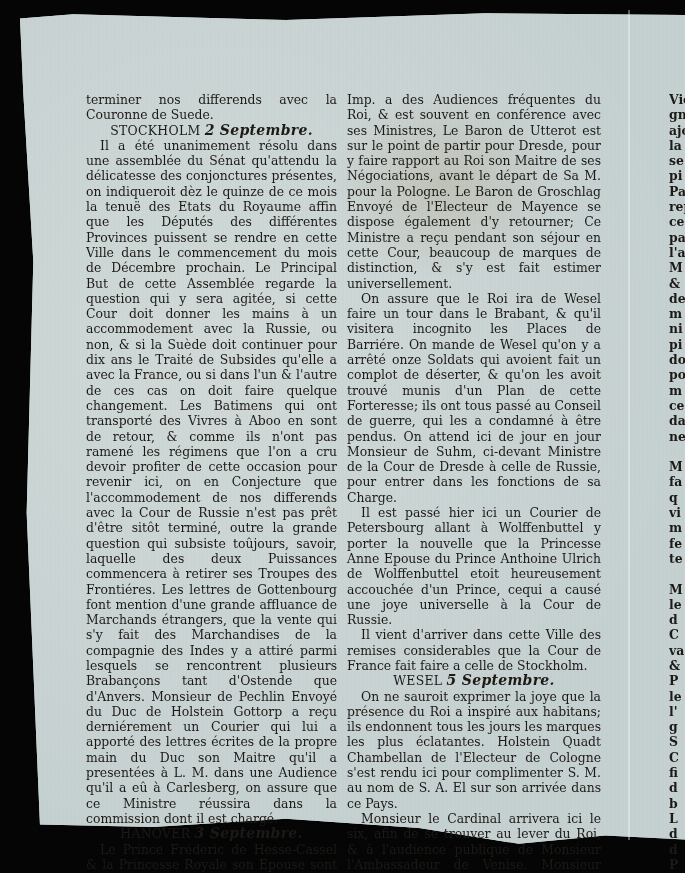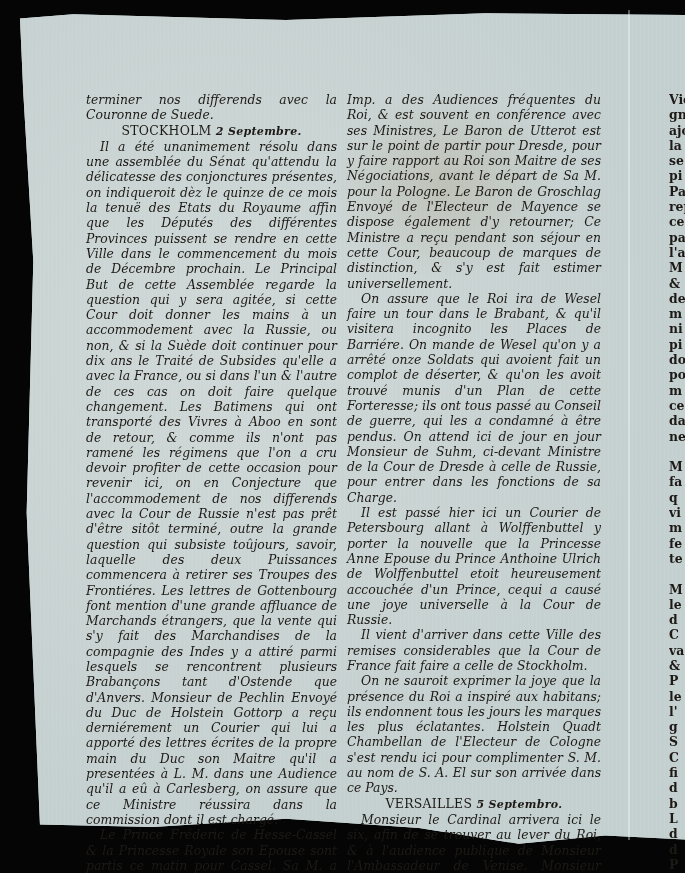--- a/index.html
+++ b/index.html
@@ -24,47 +24,48 @@
       position:absolute; left:330px; top:90px; width:230px; height:190px;
       background:radial-gradient(ellipse, rgba(160,140,100,0.25) 0%, transparent 70%);
     }
     .col {
       position:absolute; top:92px; font-size:12.4px; line-height:15.3px;
       color:#1d1a16; text-align:justify;
     }
     .col1 { left:86px; width:251px; }
     .col2 { left:347px; width:254px; }
     .col3 { left:669px; width:40px; overflow:hidden; }
-    .p { margin:0; text-indent:14px;font-style:italic; }
+    .p { margin:0; text-indent:14px; }
     .p.noind { text-indent:0; }
     .head { text-align:center; margin:0; letter-spacing:0.3px; }
-    .head .date { font-style:italic; font-size:11px; font-weight:bold; }
+    .head .date { font-style:italic; font-size:14px; font-weight:bold; }
     .frag { margin:0; line-height:15.3px; font-weight:bold; }
   </style>
 </head>
 <body>
 
 <div class="sheet"></div>
 <div class="stain"></div>
 <div class="fold"></div>
 
 <div class="col col1">
   <p class="p noind">terminer nos differends avec la Couronne de Suede.</p>
   <p class="head"><span>STOCKHOLM</span> <span class="date">2 Septembre.</span></p>
   <p class="p">Il a été unanimement résolu dans une assemblée du Sénat qu'attendu la délicatesse des conjonctures présentes, on indiqueroit dèz le quinze de ce mois la tenuë des Etats du Royaume affin que les Députés des différentes Provinces puissent se rendre en cette Ville dans le commencement du mois de Décembre prochain. Le Principal But de cette Assemblée regarde la question qui y sera agitée, si cette Cour doit donner les mains à un accommodement avec la Russie, ou non, &amp; si la Suède doit continuer pour dix ans le Traité de Subsides qu'elle a avec la France, ou si dans l'un &amp; l'autre de ces cas on doit faire quelque changement. Les Batimens qui ont transporté des Vivres à Aboo en sont de retour, &amp; comme ils n'ont pas ramené les régimens que l'on a cru devoir profiter de cette occasion pour revenir ici, on en Conjecture que l'accommodement de nos differends avec la Cour de Russie n'est pas prêt d'être sitôt terminé, outre la grande question qui subsiste toûjours, savoir, laquelle des deux Puissances commencera à retirer ses Troupes des Frontiéres. Les lettres de Gottenbourg font mention d'une grande affluance de Marchands étrangers, que la vente qui s'y fait des Marchandises de la compagnie des Indes y a attiré parmi lesquels se rencontrent plusieurs Brabançons tant d'Ostende que d'Anvers. Monsieur de Pechlin Envoyé du Duc de Holstein Gottorp a reçu derniérement un Courier qui lui a apporté des lettres écrites de la propre main du Duc son Maitre qu'il a presentées à L. M. dans une Audience qu'il a eû à Carlesberg, on assure que ce Ministre réussira dans la commission dont il est chargé.</p>
+  <p class="head"><span>HANOVER</span> <span class="date">3 Septembre.</span></p>
   <p class="p">Le Prince Fréderic de Hesse-Cassel &amp; la Princesse Royale son Epouse sont partis ce matin pour Cassel. Sa M. a contremandé la grande partie de chasse qui devoit se faire à Gœrde, &amp; l'on croit que la principale raison de ce Contre-Ordre vient du peu d'apparence qu'il y a que Sa M. Pruss. vienne ici à son retour du Pays de Cleves, ce qu'il y a de sur c'est qu'on ne voit pas faire les moindres pérparatifs à ce sujet, non plus que pour la Reine Doüairiére de Prusse. Le Comte d'Ostein Envoyé de S. M.</p>
 </div>
 
 <div class="col col2">
   <p class="p noind">Imp. a des Audiences fréquentes du Roi, &amp; est souvent en conférence avec ses Ministres, Le Baron de Utterot est sur le point de partir pour Dresde, pour y faire rapport au Roi son Maitre de ses Négociations, avant le départ de Sa M. pour la Pologne. Le Baron de Groschlag Envoyé de l'Electeur de Mayence se dispose également d'y retourner; Ce Ministre a reçu pendant son séjour en cette Cour, beaucoup de marques de distinction, &amp; s'y est fait estimer universellement.</p>
   <p class="p">On assure que le Roi ira de Wesel faire un tour dans le Brabant, &amp; qu'il visitera incognito les Places de Barriére. On mande de Wesel qu'on y a arrêté onze Soldats qui avoient fait un complot de déserter, &amp; qu'on les avoit trouvé munis d'un Plan de cette Forteresse; ils ont tous passé au Conseil de guerre, qui les a condamné à être pendus. On attend ici de jour en jour Monsieur de Suhm, ci-devant Ministre de la Cour de Dresde à celle de Russie, pour entrer dans les fonctions de sa Charge.</p>
   <p class="p">Il est passé hier ici un Courier de Petersbourg allant à Wolffenbuttel y porter la nouvelle que la Princesse Anne Epouse du Prince Anthoine Ulrich de Wolffenbuttel etoit heureusement accouchée d'un Prince, cequi a causé une joye universelle à la Cour de Russie.</p>
   <p class="p">Il vient d'arriver dans cette Ville des remises considerables que la Cour de France fait faire a celle de Stockholm.</p>
+  <p class="head"><span>WESEL</span> <span class="date">5 Septembre.</span></p>
   <p class="p">On ne sauroit exprimer la joye que la présence du Roi a inspiré aux habitans; ils endonnent tous les jours les marques les plus éclatantes. Holstein Quadt Chambellan de l'Electeur de Cologne s'est rendu ici pour complimenter S. M. au nom de S. A. El sur son arrivée dans ce Pays.</p>
-  <p class="head"><span>VERSAILLES</span> <span class="date">5 Septembro.</span></p>
   <p class="p">Monsieur le Cardinal arrivera ici le six, afin de se trouver au lever du Roi, &amp; à l'audience publique de Monsieur l'Ambassadeur de Venise. Monsieur Wasner ci devant chargé des affaires de Sa M. Imp. à la Cour de Londres, ararivera ici demain pour y résider en la même qualité; il sera presenté au Roi par Monsieur le Prince de Lichtenstein. Ce Prince prendra dans peu congé de la Cour pour retourner à</p>
 </div>
 
 <div class="col col3" id="col3">
     <div class="frag">Vie</div>
     <div class="frag">gn</div>
     <div class="frag">ajo</div>
     <div class="frag">la</div>
     <div class="frag">se</div>
     <div class="frag">pi</div>

